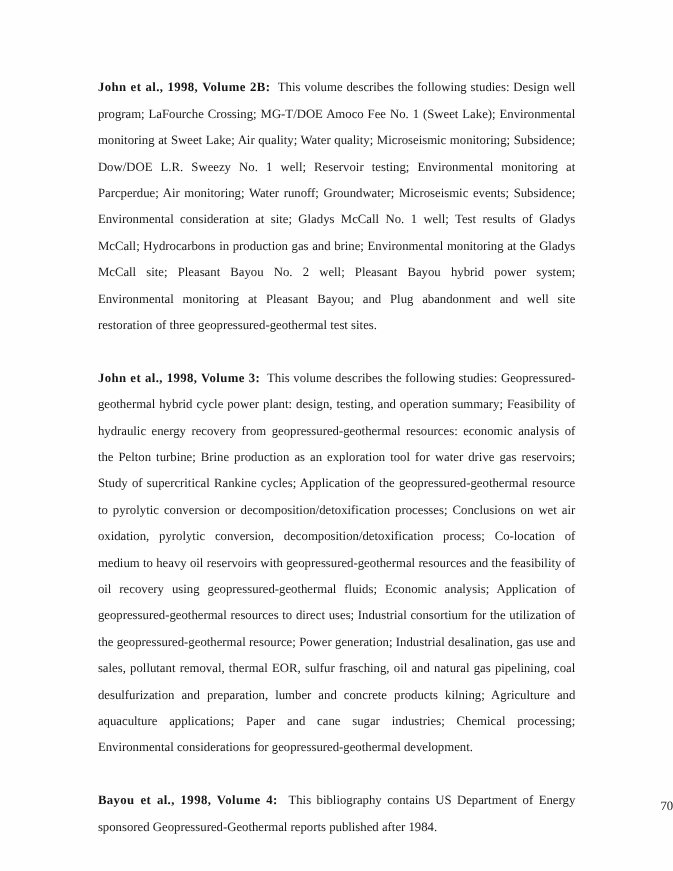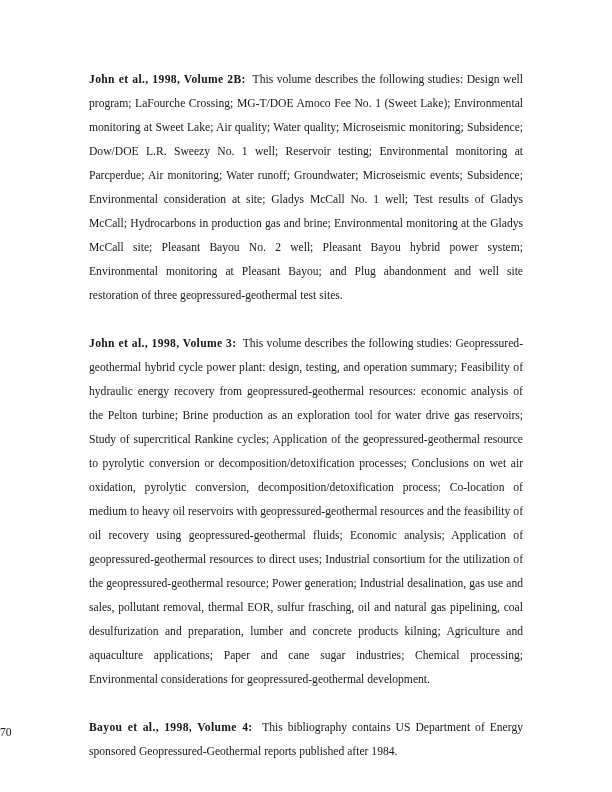--- a/index.html
+++ b/index.html
@@ -47,21 +47,21 @@
   }
   .gap {
     display: inline;
     white-space: pre;
   }
   .page-number {
     position: absolute;
     left: 0;
     top: 725px;
     width: 612px;
-    text-align: left;
+    text-align: right;
     font-size: 11.6px;
     line-height: 16px;
     color: #171717;
     font-family: "Liberation Serif", "DejaVu Serif", serif;
   }
 </style>
 </head>
 <body>
 
 <div class="page">

